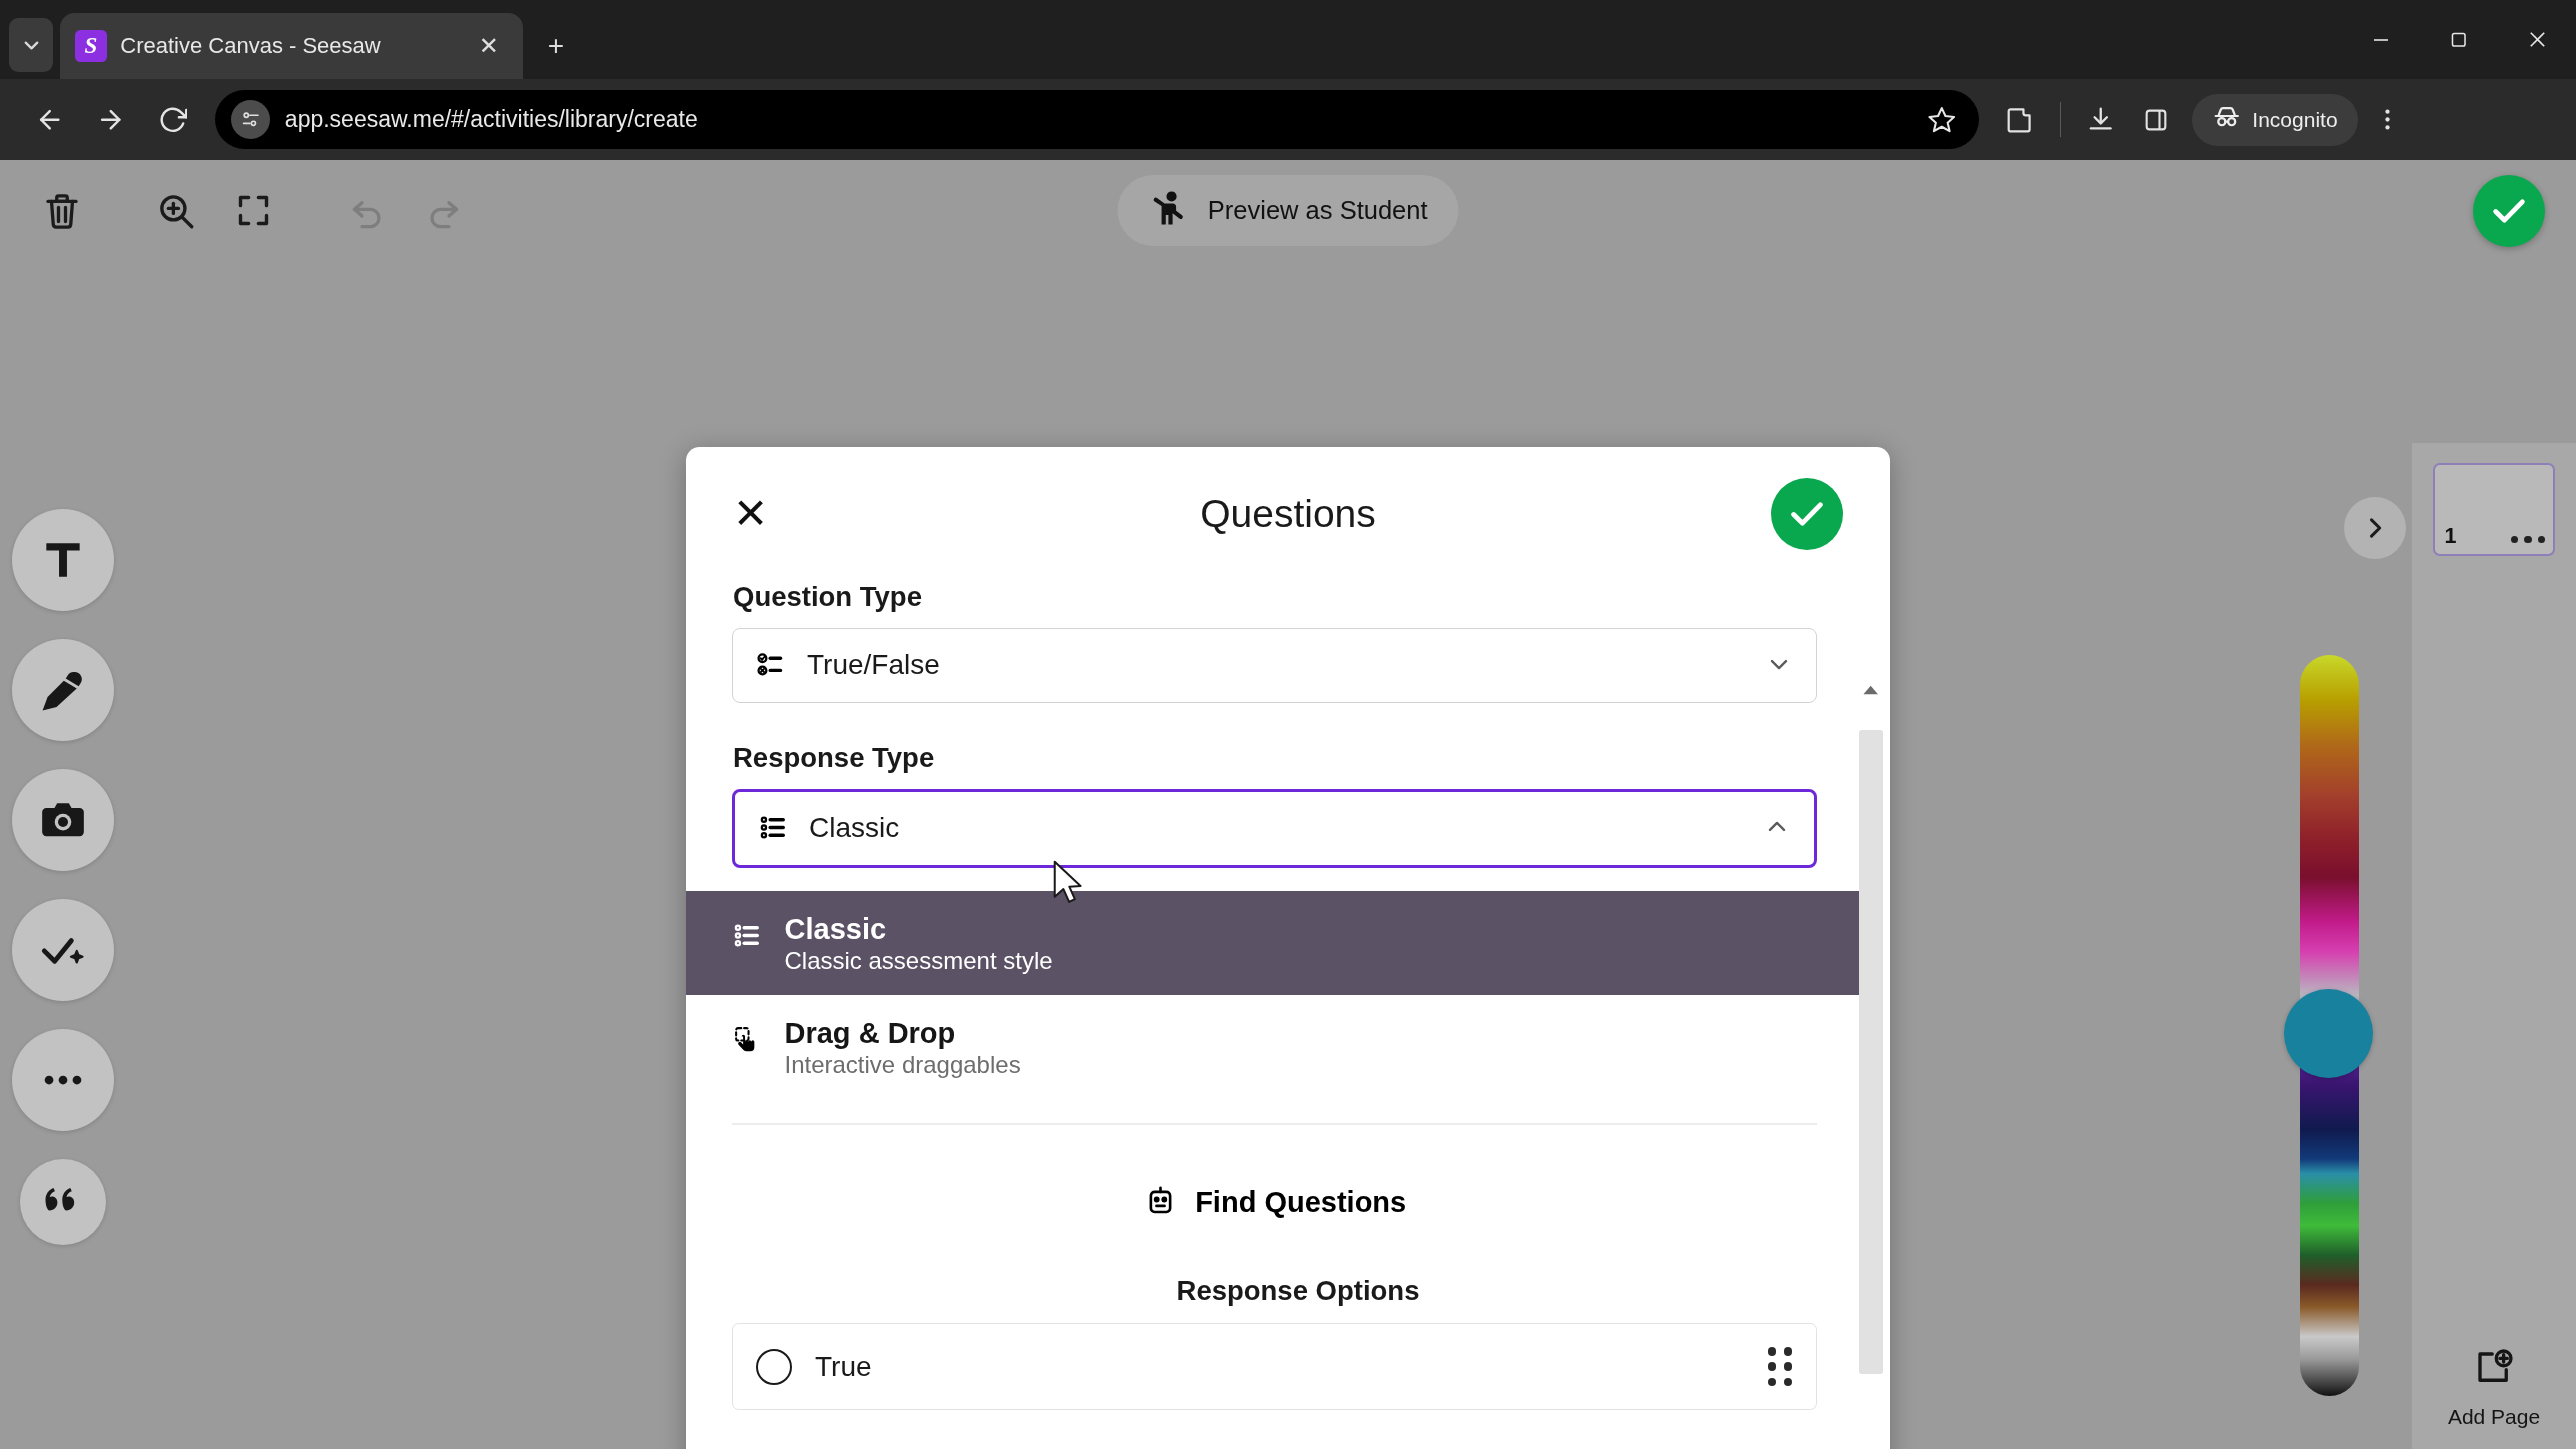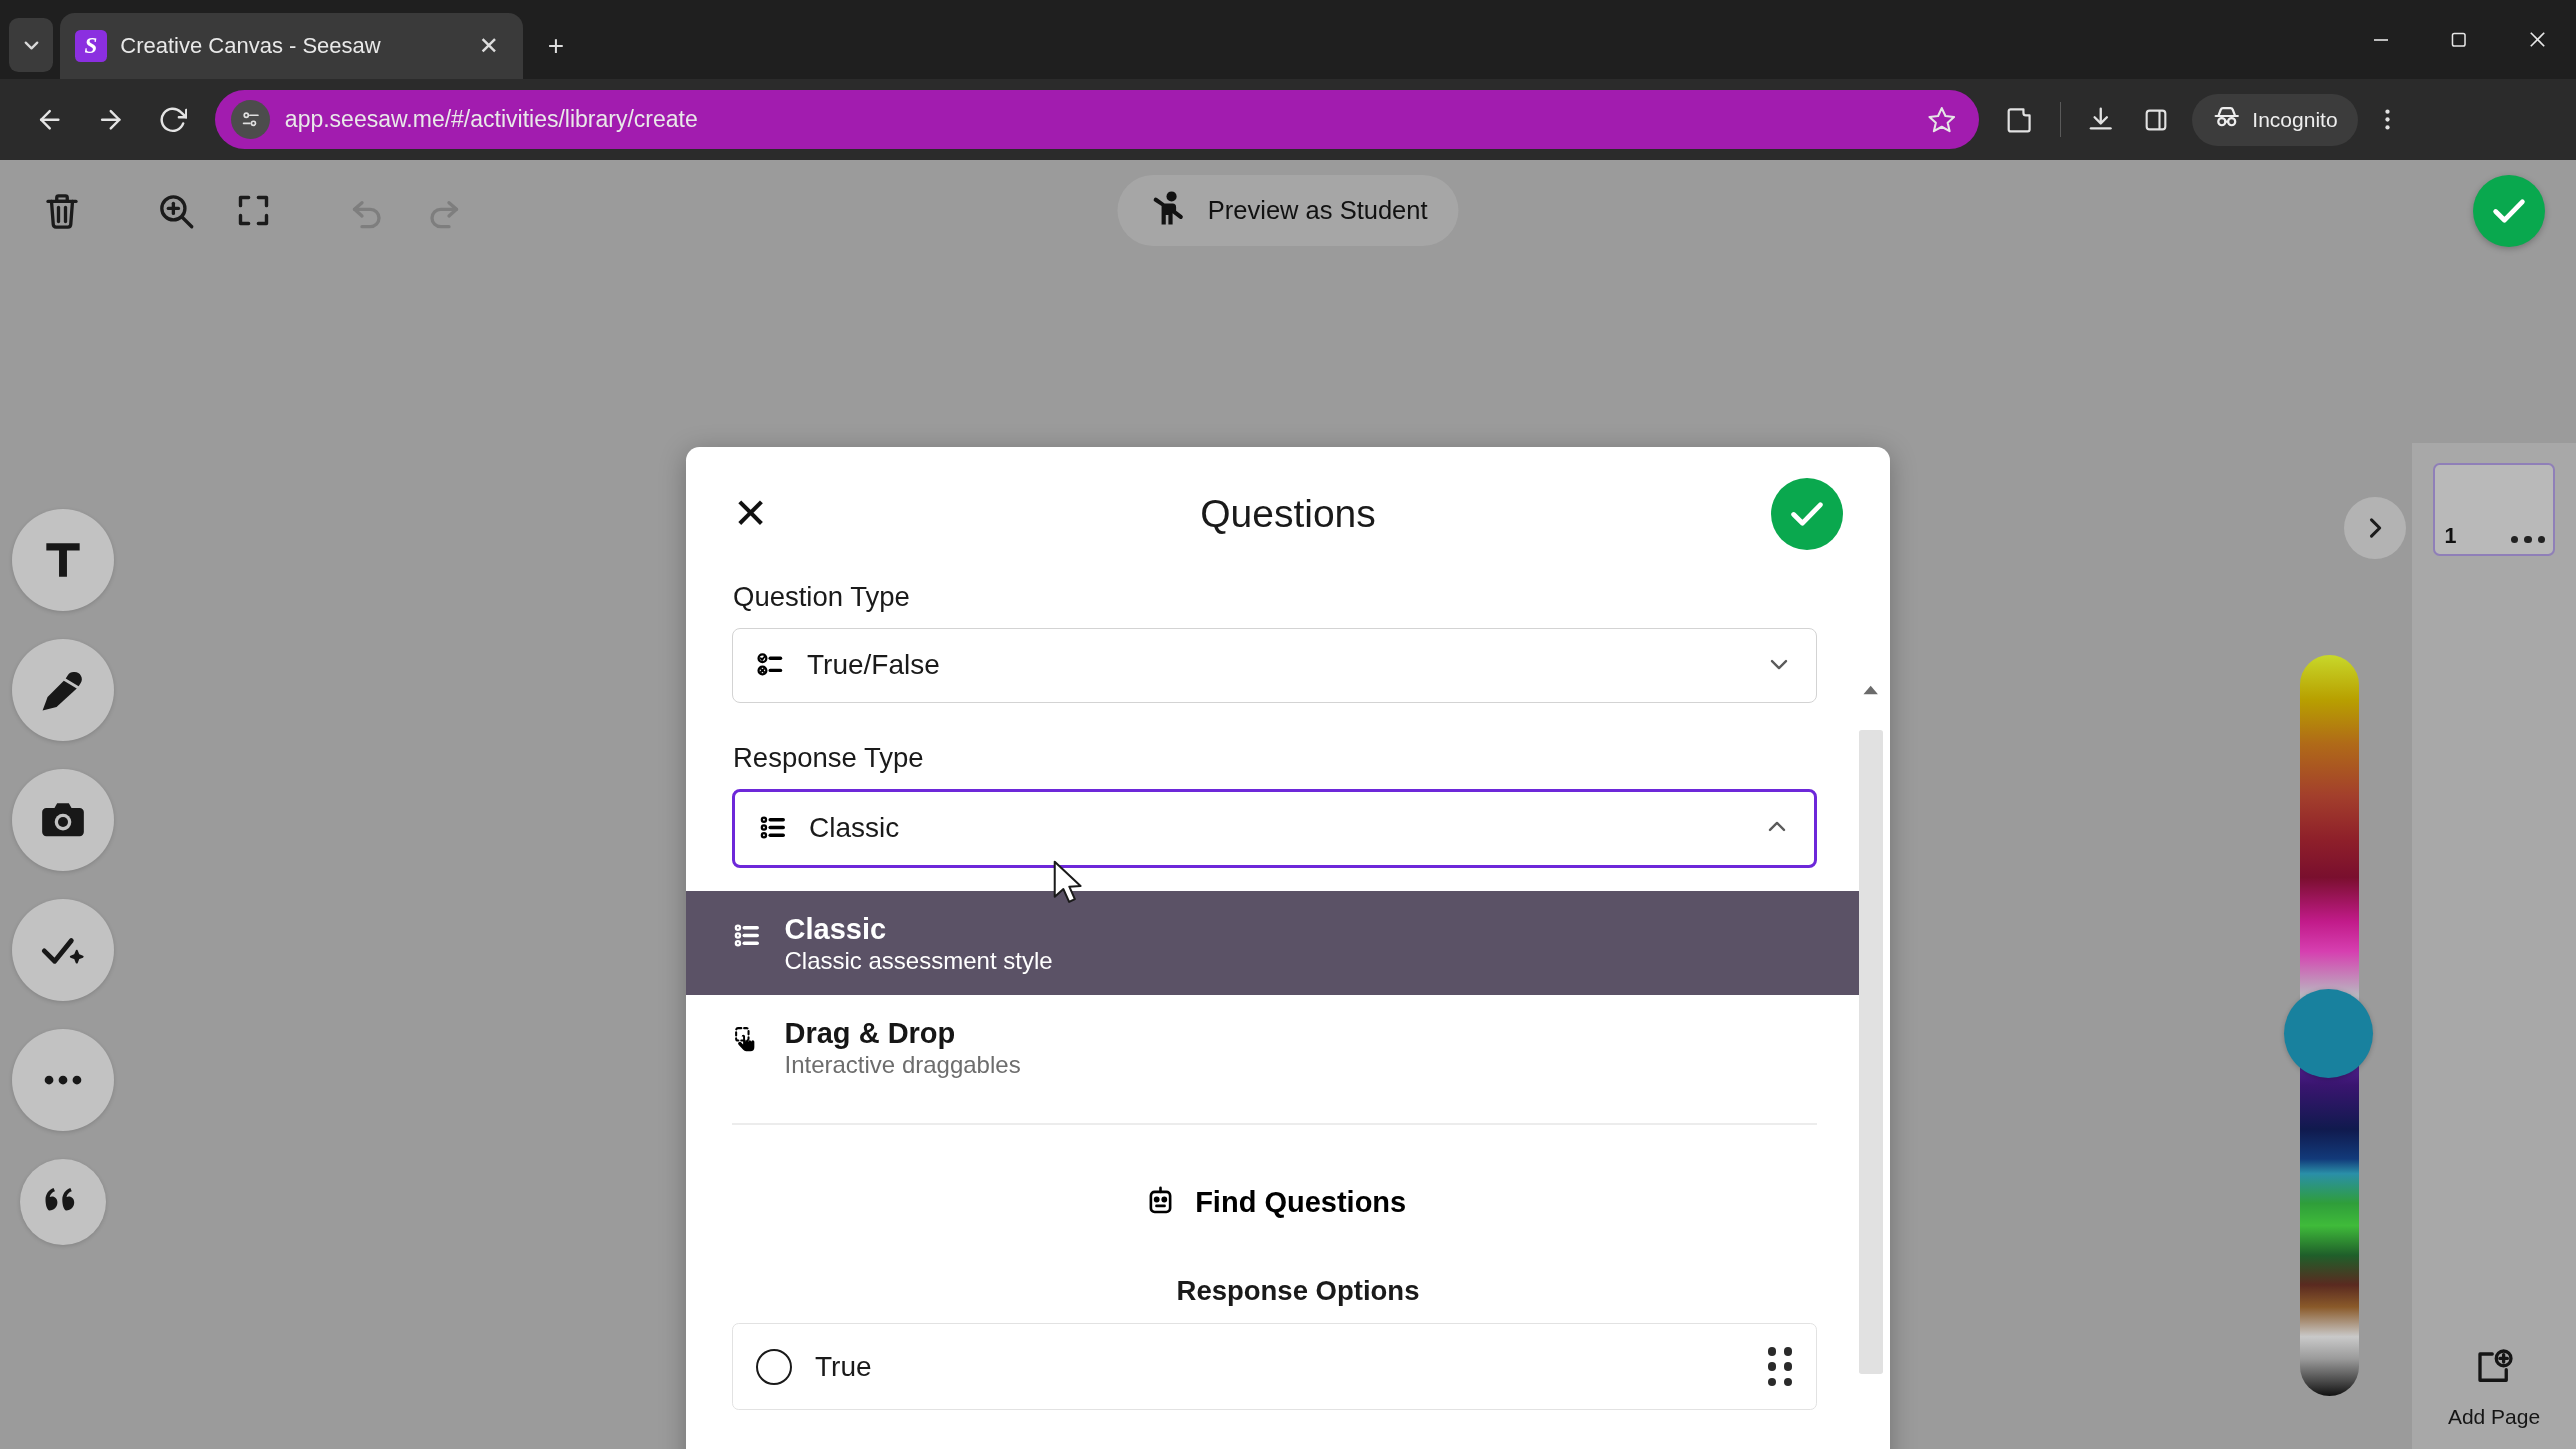--- a/index.html
+++ b/index.html
@@ -44,21 +44,21 @@
   .winbtn { width:78px; height:79px; display:flex; align-items:center;
             justify-content:center; color:#e6e6e6; }
 
   .toolbar {
     height:81px; background:#2b2b2b; display:flex; align-items:center;
     padding:0 21.5px; gap:5.4px; flex:none;
   }
   .navbtn { width:56px; height:56px; border-radius:50%; display:flex;
             align-items:center; justify-content:center; color:#e4e4e4; }
   .omnibox {
-    flex:1; height:59px; background:#a21caf; border-radius:29.5px;
+    flex:1; height:59px; background:#000000; border-radius:29.5px;
     display:flex; align-items:center; padding:0 16px; gap:14.8px;
     margin:0 10.7px 0 9.4px; max-width:1764px;
   }
   .omni-icon { width:39px; height:39px; border-radius:50%; background:#4c4c4c;
     display:flex; align-items:center; justify-content:center; color:#e0e0e0; flex:none; }
   .omni-url { color:#e9e9e9; font-size:23px; white-space:nowrap; }
   .omni-star { margin-left:auto; color:#e6e6e6; display:flex; align-items:center;
      justify-content:center; width:43px; height:43px; }
   .tb-icon { width:50px; height:50px; display:flex; align-items:center;
      justify-content:center; color:#e2e2e2; flex:none; }
@@ -176,21 +176,21 @@
     position:absolute; left:0; right:0; text-align:center;
     font-size:39px; color:#1a1a1a; pointer-events:none;
   }
   .modal-ok {
     margin-left:auto; width:72px; height:72px; border-radius:50%;
     background:#0aa84e; display:flex; align-items:center; justify-content:center;
   }
   .modal-body { flex:1; position:relative; overflow:hidden; }
   .modal-scroll { position:absolute; inset:0 27px 0 0; padding:0 0 0 0; }
 
-  .field-label { font-size:27.5px; font-weight:normal; color:#1a1a1a;
+  .field-label { font-size:27.5px; font-weight:bold; color:#1a1a1a;
                  padding:0 0 14.8px 47px; }
   .sel {
     margin:0 46px; height:75px; border:1.3px solid #d3d3d3; border-radius:8px;
     display:flex; align-items:center; padding:0 23px; gap:20px; background:#fff;
   }
   .sel.focused { border:3.4px solid #6d28d9; height:79px; }
   .sel-text { font-size:28px; color:#1a1a1a; }
   .sel-chev { margin-left:auto; color:#5b5b5b; }
 
   .opt {

